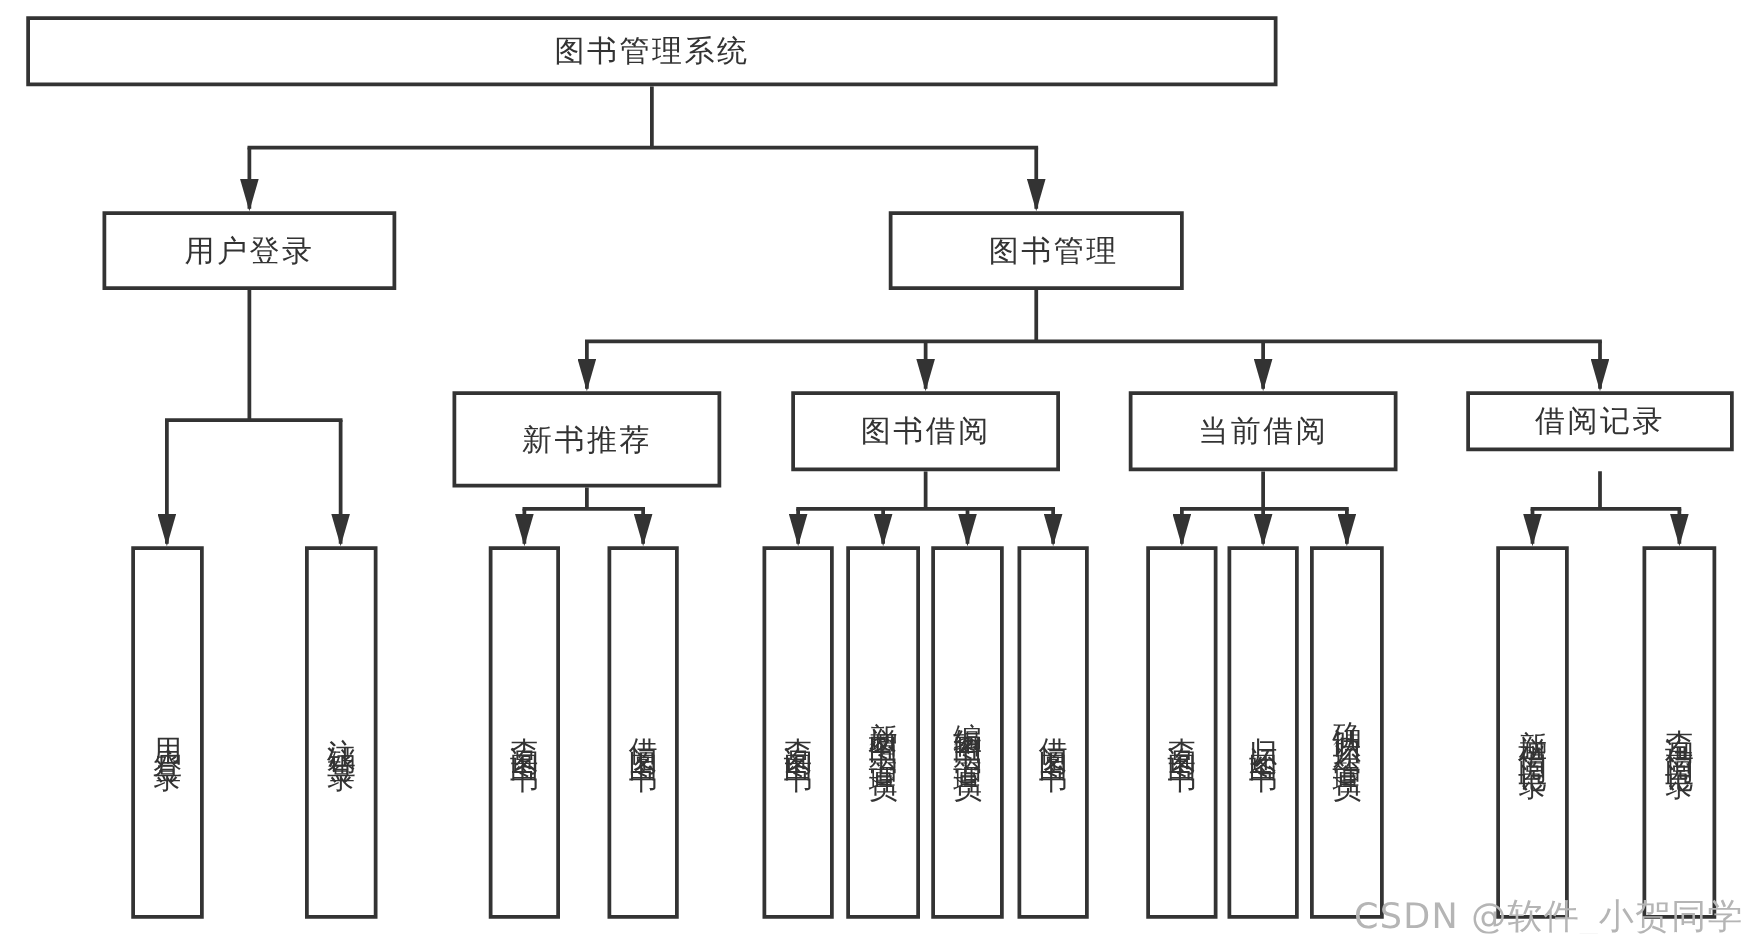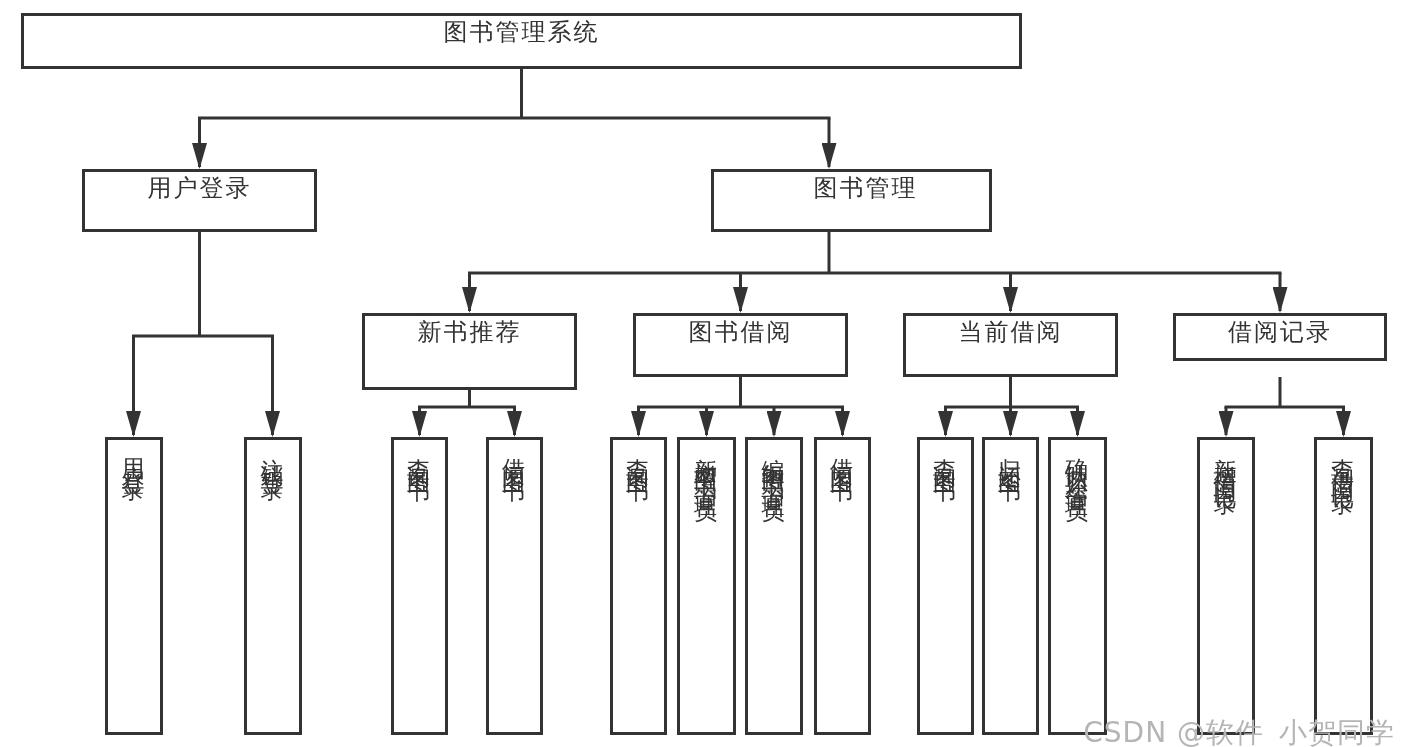--- a/index.html
+++ b/index.html
@@ -26,21 +26,21 @@
     width: 1405px; height: 747px;
     pointer-events: none;
   }
 
   .node {
     position: absolute;
     border: 3px solid var(--line);
     background: var(--background);
     color: var(--text);
     display: flex;
-    align-items: flex-start;
+    align-items: center;
     justify-content: center;
     font-size: 24px;
     letter-spacing: 2px;
     white-space: nowrap;
   }
 
   .leaf {
     font-size: 23px;
   }
   .leaf .vtext {
@@ -48,21 +48,21 @@
     text-orientation: mixed;
     letter-spacing: 7px;
     white-space: nowrap;
   }
 
   
   .n-root   { left: 21px;   top: 13px;  width: 1001px; height: 56px; }
 
   
   .n-login  { left: 82px;   top: 169px; width: 235px;  height: 63px; }
-  .n-mgmt   { left: 711px;  top: 169px; width: 281px;  height: 63px; padding-left: 28px; }
+  .n-mgmt   { left: 711px;  top: 169px; width: 236px;  height: 63px; padding-left: 28px; }
 
   
   .n-newbook { left: 362px;  top: 313px; width: 215px; height: 77px; }
   .n-borrow  { left: 633px;  top: 313px; width: 215px; height: 64px; }
   .n-current { left: 903px;  top: 313px; width: 215px; height: 64px; }
   .n-records { left: 1173px; top: 313px; width: 214px; height: 48px; }
 
   
   .n-a1 { left: 105px;  top: 437px; width: 58px; height: 298px; }
   .n-a2 { left: 244px;  top: 437px; width: 58px; height: 298px; }

